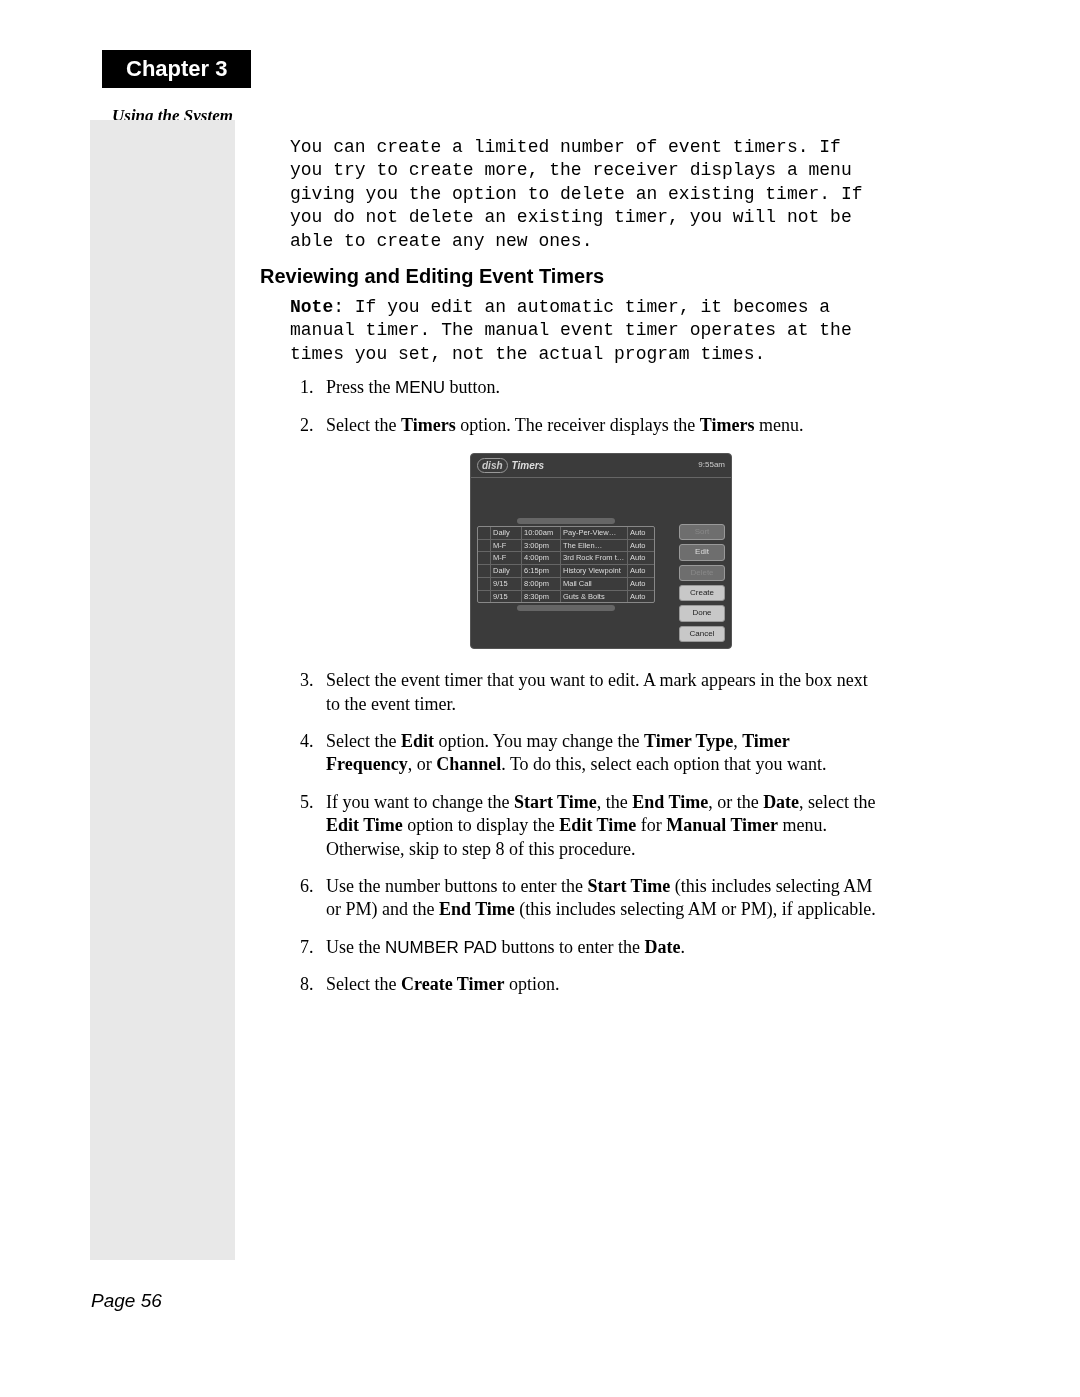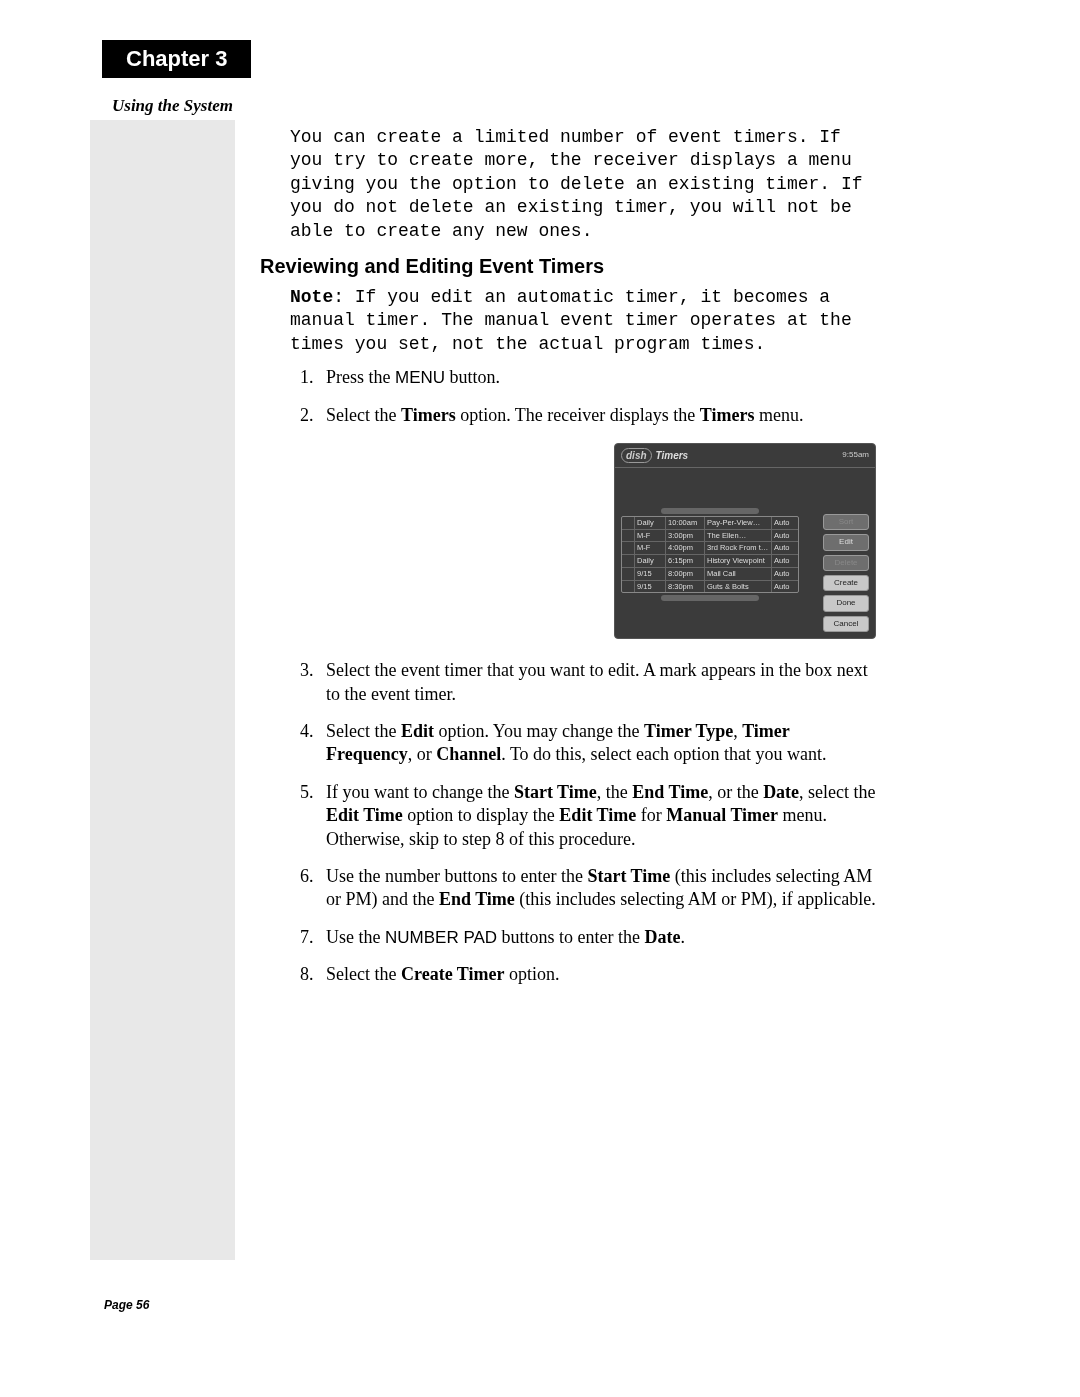--- a/index.html
+++ b/index.html
@@ -8,21 +8,21 @@
     font-size: 18px;
     color: #000;
     background: #fff;
   }
   .page {
     width: 976px;
     height: 1397px;
     background: #fff;
     position: relative;
     box-sizing: border-box;
-    padding: 40px 90px 50px 90px;
+    padding: 50px 90px 50px 90px;
   }
   .chapter-badge {
     display: inline-block;
     background: #000;
     color: #fff;
     font-family: Arial, Helvetica, sans-serif;
     font-weight: bold;
     font-size: 22px;
     padding: 6px 24px;
     margin-left: 12px;
@@ -66,21 +66,21 @@
     line-height: 1.3;
     padding-left: 8px;
   }
   .smallcaps {
     font-family: Arial, Helvetica, sans-serif;
     font-size: 17px;
   }
   b { font-weight: bold;}
   .screenshot-wrap {
     display: flex;
-    justify-content: flex-end;
+    justify-content: center;
     margin: 16px 0 20px 0;
   }
   .tv-screen {
     width: 260px;
     background: #3b3b3b;
     color: #ddd;
     font-family: Arial, Helvetica, sans-serif;
     font-size: 8px;
     border-radius: 4px;
     padding: 0;
@@ -166,26 +166,26 @@
   }
   .tv-btn.light{
     background:#c8c8c8;
     color:#222;
   }
   .tv-btn.disabled{
     color:#888;
   }
   .page-footer {
     position:absolute;
-    left: 104px;
+    left: 91px;
     bottom: 85px;
     font-family: Arial, Helvetica, sans-serif;
-    font-weight: bold;
+    font-weight: normal;
     font-style: italic;
-    font-size: 12px;
+    font-size: 19px;
   }
 </style>
 </head>
 <body>
 
 <div class="page">
 
   <div class="chapter-badge">Chapter 3</div>
   <div class="subtitle">Using the System</div>
 

